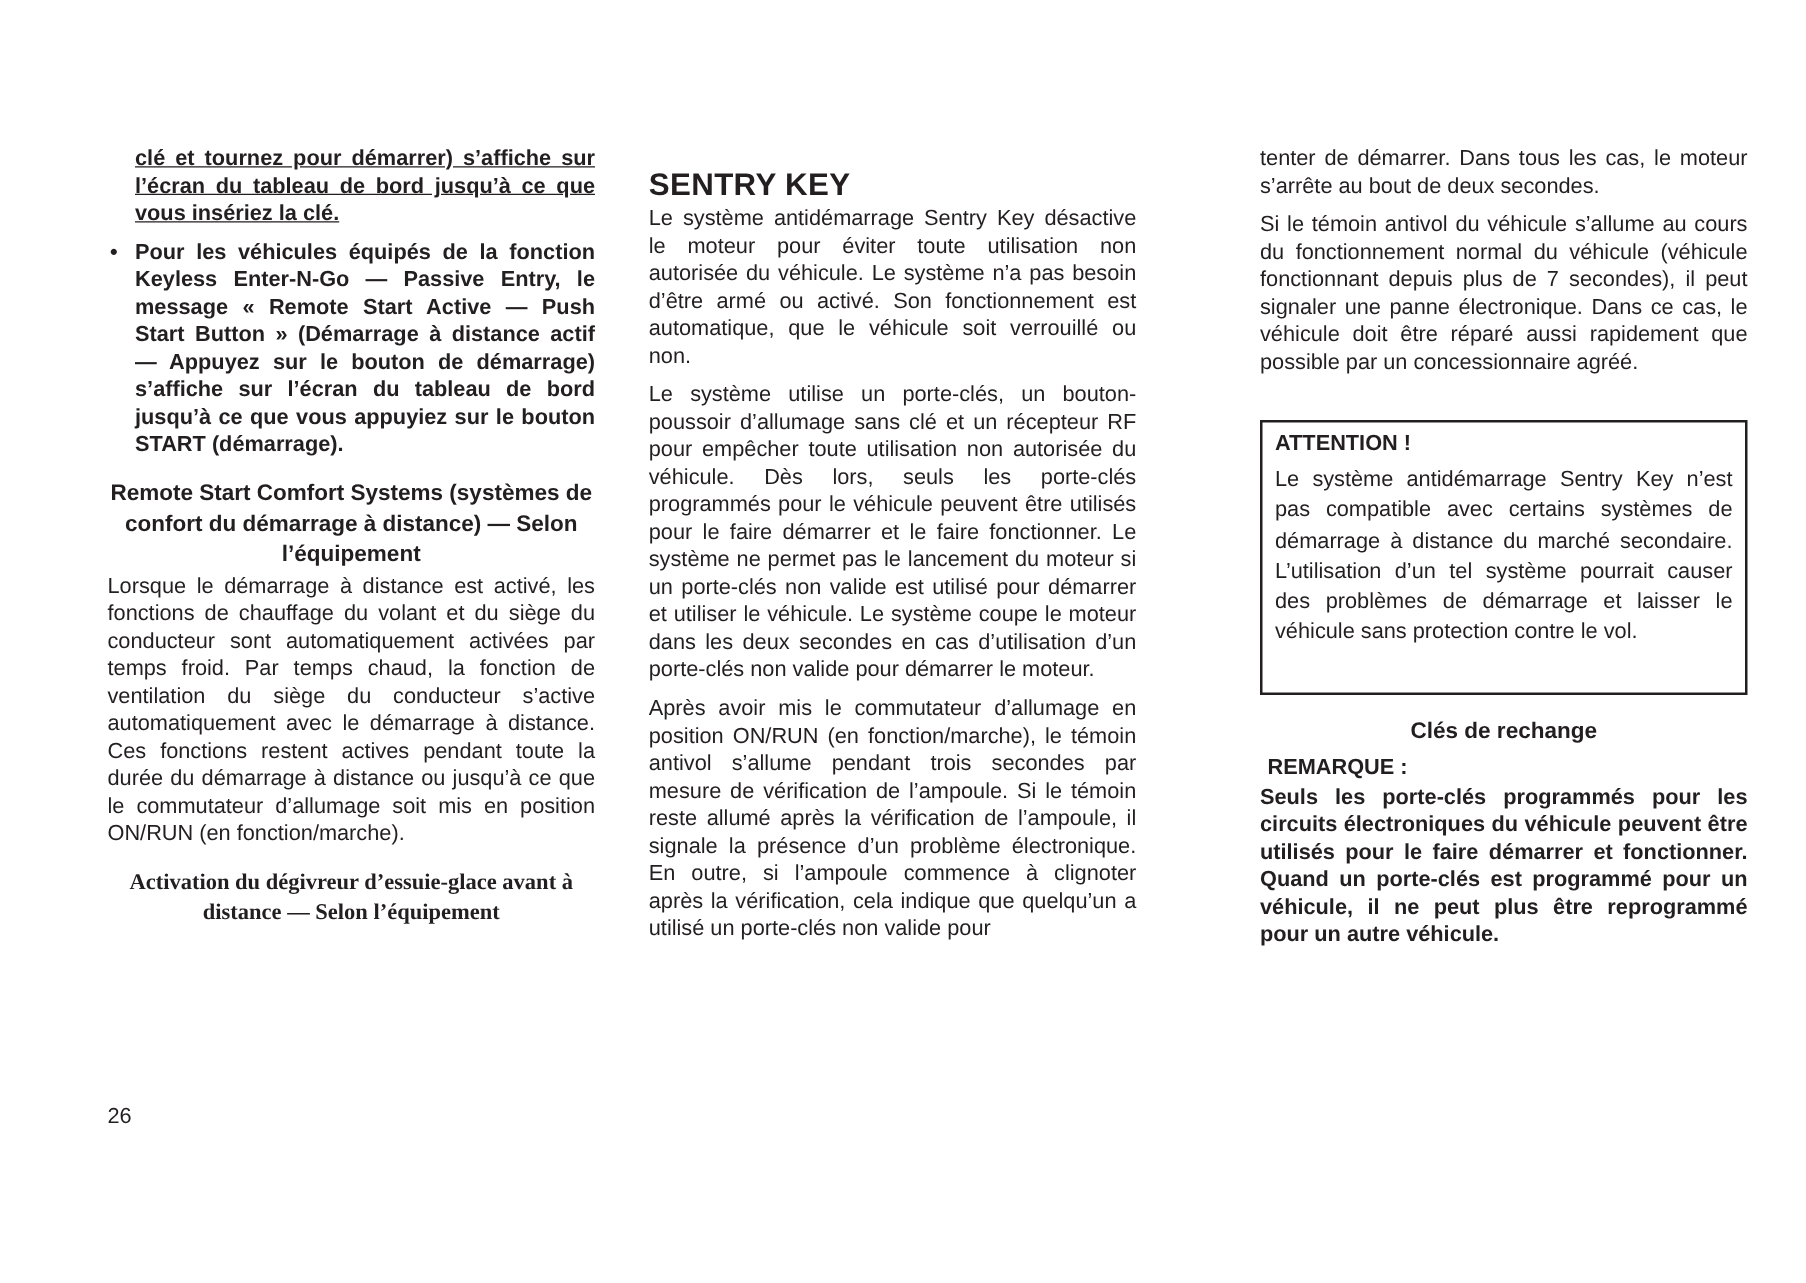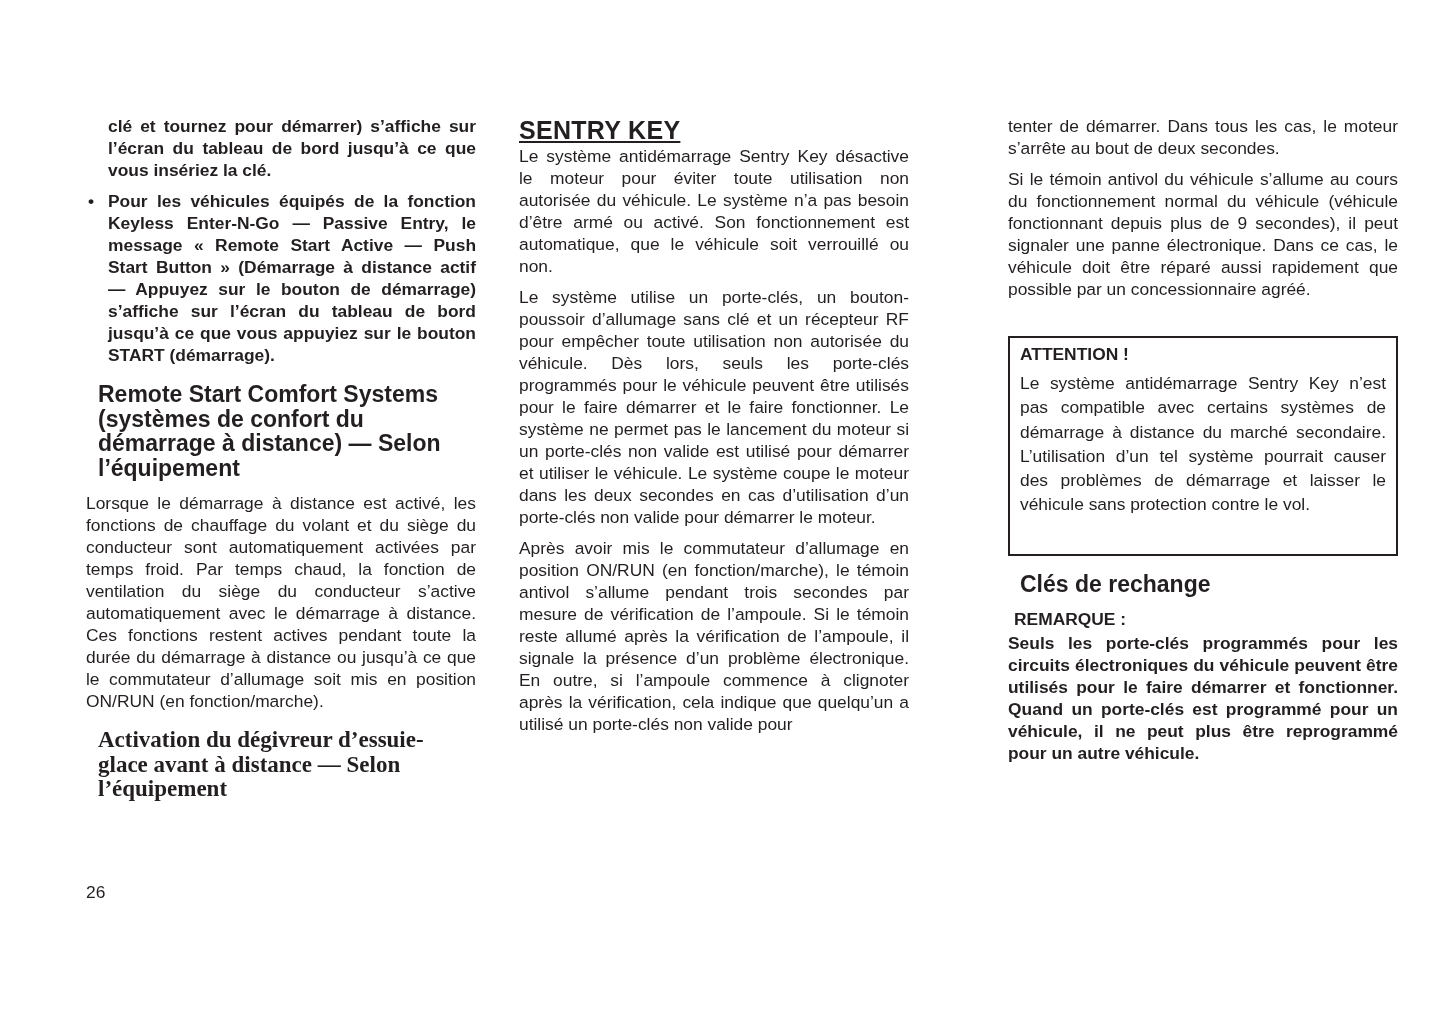--- a/index.html
+++ b/index.html
@@ -24,41 +24,42 @@
     .col2 { left: 519px; }
     .col3 { left: 1008px; }
 
     .p {
       font-size: 17.4px;
       line-height: 22px;
       text-align: justify;
       margin: 0;
     }
     .p.bold { font-weight: bold; }
-    .p.indent { padding-left: 22px; }
+    .p.indent { padding-left: 22px; text-decoration: underline; }
     .gap { margin-top: 9px; }
 
     .bullet-item {
       position: relative;
       padding-left: 22px;
       margin-top: 9px;
     }
     .bullet-dot {
       position: absolute;
       left: 2px;
       top: 0;
       font-size: 17.4px;
       line-height: 22px;
       font-weight: bold;
     }
     .h2 {
-      font-size: 23px;
+      font-size: 18px;
       line-height: 24.5px;
       font-weight: bold;
-      margin: 12px;
+      margin: 1px;
+      text-align: center;
     }
     .h1 {
       font-size: 25px;
       line-height: 30px;
       font-weight: bold;
       margin: 0;
       letter-spacing: 0.3px;
     }
     .warn-box {
       border: 2px solid #231f20;
@@ -102,29 +103,29 @@
   <h2 class="h2" style="margin-top:16px;">Remote Start Comfort Systems (systèmes de confort du démarrage à distance) — Selon l’équipement</h2>
   <p class="p">Lorsque le démarrage à distance est activé, les fonctions de chauffage du volant et du siège du conducteur sont automatiquement activées par temps froid. Par temps chaud, la fonction de ventilation du siège du conducteur s’active automatiquement avec le démarrage à distance. Ces fonctions restent actives pendant toute la durée du démarrage à distance ou jusqu’à ce que le commutateur d’allumage soit mis en position ON/RUN (en fonction/marche).</p>
 
   <h2 class="h2" style="margin-top:16px;font-family:Liberation Serif, serif;">Activation du dégivreur d’essuie-glace avant à distance — Selon l’équipement</h2>
 </div>
 
 <div class="page-num">26</div>
 
 <div class="col col2">
 
-  <h1 class="h1" style="text-decoration:underline;">SENTRY KEY</h1>
+  <h1 class="h1" style="margin-top:18px;">SENTRY KEY</h1>
   <p class="p">Le système antidémarrage Sentry Key désactive le moteur pour éviter toute utilisation non autorisée du véhicule. Le système n’a pas besoin d’être armé ou activé. Son fonctionnement est automatique, que le véhicule soit verrouillé ou non.</p>
   <p class="p gap">Le système utilise un porte-clés, un bouton-poussoir d’allumage sans clé et un récepteur RF pour empêcher toute utilisation non autorisée du véhicule. Dès lors, seuls les porte-clés programmés pour le véhicule peuvent être utilisés pour le faire démarrer et le faire fonctionner. Le système ne permet pas le lancement du moteur si un porte-clés non valide est utilisé pour démarrer et utiliser le véhicule. Le système coupe le moteur dans les deux secondes en cas d’utilisation d’un porte-clés non valide pour démarrer le moteur.</p>
   <p class="p gap">Après avoir mis le commutateur d’allumage en position ON/RUN (en fonction/marche), le témoin antivol s’allume pendant trois secondes par mesure de vérification de l’ampoule. Si le témoin reste allumé après la vérification de l’ampoule, il signale la présence d’un problème électronique. En outre, si l’ampoule commence à clignoter après la vérification, cela indique que quelqu’un a utilisé un porte-clés non valide pour</p>
 </div>
 
 <div class="col col3">
   <p class="p">tenter de démarrer. Dans tous les cas, le moteur s’arrête au bout de deux secondes.</p>
-  <p class="p gap">Si le témoin antivol du véhicule s’allume au cours du fonctionnement normal du véhicule (véhicule fonctionnant depuis plus de 9 secondes), il peut signaler une panne électronique. Dans ce cas, le véhicule doit être réparé aussi rapidement que possible par un concessionnaire agréé.</p>
+  <p class="p gap">Si le témoin antivol du véhicule s’allume au cours du fonctionnement normal du véhicule (véhicule fonctionnant depuis plus de 7 secondes), il peut signaler une panne électronique. Dans ce cas, le véhicule doit être réparé aussi rapidement que possible par un concessionnaire agréé.</p>
 
   <div class="warn-box">
     <p class="warn-title">ATTENTION !</p>
     <p class="p">Le système antidémarrage Sentry Key n’est pas compatible avec certains systèmes de démarrage à distance du marché secondaire. L’utilisation d’un tel système pourrait causer des problèmes de démarrage et laisser le véhicule sans protection contre le vol.</p>
   </div>
 
 
   <h2 class="h2" style="margin-top:16px;">Clés de rechange</h2>
   <p class="note-label">REMARQUE :</p>
   <p class="p bold">Seuls les porte-clés programmés pour les circuits électroniques du véhicule peuvent être utilisés pour le faire démarrer et fonctionner. Quand un porte-clés est programmé pour un véhicule, il ne peut plus être reprogrammé pour un autre véhicule.</p>

